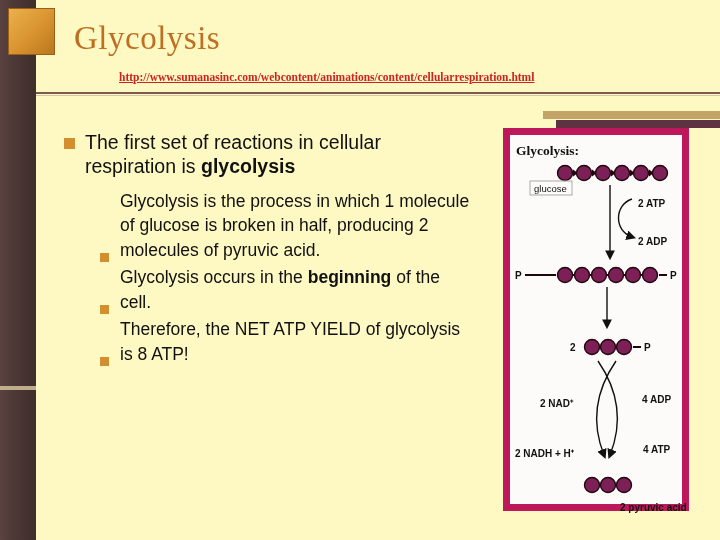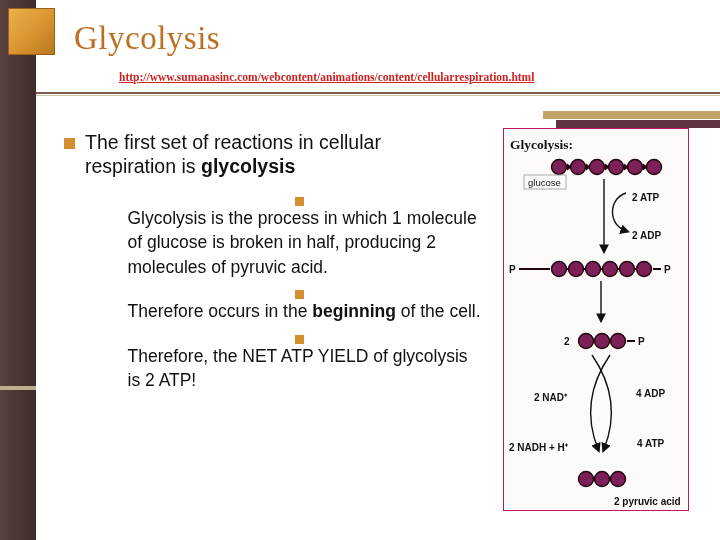--- a/index.html
+++ b/index.html
@@ -4,21 +4,21 @@
 <style>
   :root{
     --accent-orange:#d38f2d;
     --title-orange:#bd6f22;
     --link-red:#cc2222;
     --bar-maroon:#4d3835;
     --molecule-purple:#7d2057;
   }
   *{margin:0;padding:0;box-sizing:border-box;}
   body{background:#888;font-family:"Liberation Sans",sans-serif;}
-  .slide{position:relative;width:720px;height:540px;background:#ffffff;overflow:hidden;}
+  .slide{position:relative;width:720px;height:540px;background:#fef9c3;overflow:hidden;}
 
   
   .left-bar{position:absolute;left:0;top:0;width:36px;height:540px;
     background:linear-gradient(90deg,#5a4240 0%,var(--bar-maroon) 40%,#3f2e2c 100%);}
   .bar-accent-line{position:absolute;left:0;top:386px;width:36px;height:4px;background:#bfae8e;}
   .corner-square{position:absolute;left:8px;top:8px;width:47px;height:47px;
     background:linear-gradient(135deg,#ecb14c 0%,#d8932f 55%,#b9761e 100%);
     border:1px solid #9a6018;}
 
   
@@ -31,28 +31,28 @@
   .bar-tan{position:absolute;left:543px;top:111px;width:177px;height:8px;background:#c2a368;}
   .bar-maroon2{position:absolute;left:556px;top:120px;width:164px;height:8px;background:#5e3240;}
 
   
   .content{position:absolute;left:64px;top:130px;width:445px;color:#111;}
   .bullet-row{display:flex;align-items:flex-start;}
   .bullet-sq{flex:0 0 auto;background:var(--accent-orange);display:inline-block;}
   .main-bullet .bullet-sq{width:11px;height:11px;margin:8px 10px 0 0;}
   .main-bullet .bullet-text{width:375px;font-size:19.5px;line-height:1.25;}
   .sub-list{margin:10px 0 0 36px;}
-  .sub-item{display:flex;align-items:center;margin-bottom:3px;flex-direction:column;}
+  .sub-item{display:flex;align-items:flex-end;margin-bottom:3px;}
   .sub-item .bullet-sq{width:9px;height:9px;margin:8px 11px 0 0;}
   .sub-item .bullet-text{width:354px;font-size:17.5px;line-height:1.4;}
   .bullet-text b{font-weight:bold;}
 
   
   .diagram{position:absolute;left:503px;top:128px;width:186px;height:383px;
-    background:#fcfbf9;border:1px solid #be185d;}
+    background:#fcfbf9;border:7px solid #be185d;}
   .diagram svg{display:block;}
   .dg-title{font-family:"Liberation Serif",serif;font-size:13.5px;font-weight:bold;fill:#111;}
   .dg-lbl{font-family:"Liberation Sans",sans-serif;font-size:10px;font-weight:600;fill:#111;}
   .dg-sm{font-family:"Liberation Sans",sans-serif;font-size:9.5px;fill:#111;}
   .mol{fill:var(--molecule-purple);stroke:#20060f;stroke-width:1.4;}
   .chain{stroke:#20060f;stroke-width:2;fill:none;}
   .arrow{stroke:#111;stroke-width:1.4;fill:none;}
 </style>
 </head>
 <body>
@@ -76,25 +76,25 @@
       <div class="bullet-text"><span>The first set of reactions in cellular respiration is </span><b>glycolysis</b><span></span></div>
     </div>
 
     <div class="sub-list">
       <div class="sub-item">
         <span class="bullet-sq"></span>
         <div class="bullet-text"><span>Glycolysis is the process in which 1 molecule of glucose is broken in half, producing 2 molecules of pyruvic acid.</span><b></b><span></span></div>
       </div>
       <div class="sub-item">
         <span class="bullet-sq"></span>
-        <div class="bullet-text"><span>Therefore occurs in the </span><b>beginning</b><span> of the cell.</span></div>
+        <div class="bullet-text"><span>Glycolysis occurs in the </span><b>beginning</b><span> of the cell.</span></div>
       </div>
       <div class="sub-item">
         <span class="bullet-sq"></span>
-        <div class="bullet-text"><span>Therefore, the NET ATP YIELD of glycolysis is 2 ATP!</span><b></b><span></span></div>
+        <div class="bullet-text"><span>Therefore, the NET ATP YIELD of glycolysis is 8 ATP!</span><b></b><span></span></div>
       </div>
     </div>
   </div>
 
   <div class="diagram">
     <svg width="184" height="381" viewBox="0 0 184 381">
       <defs>
         <marker id="ah" markerWidth="7" markerHeight="7" refX="4" refY="3.5" orient="auto">
           <path d="M0,0 L7,3.5 L0,7 z" fill="#111"></path>
         </marker>

